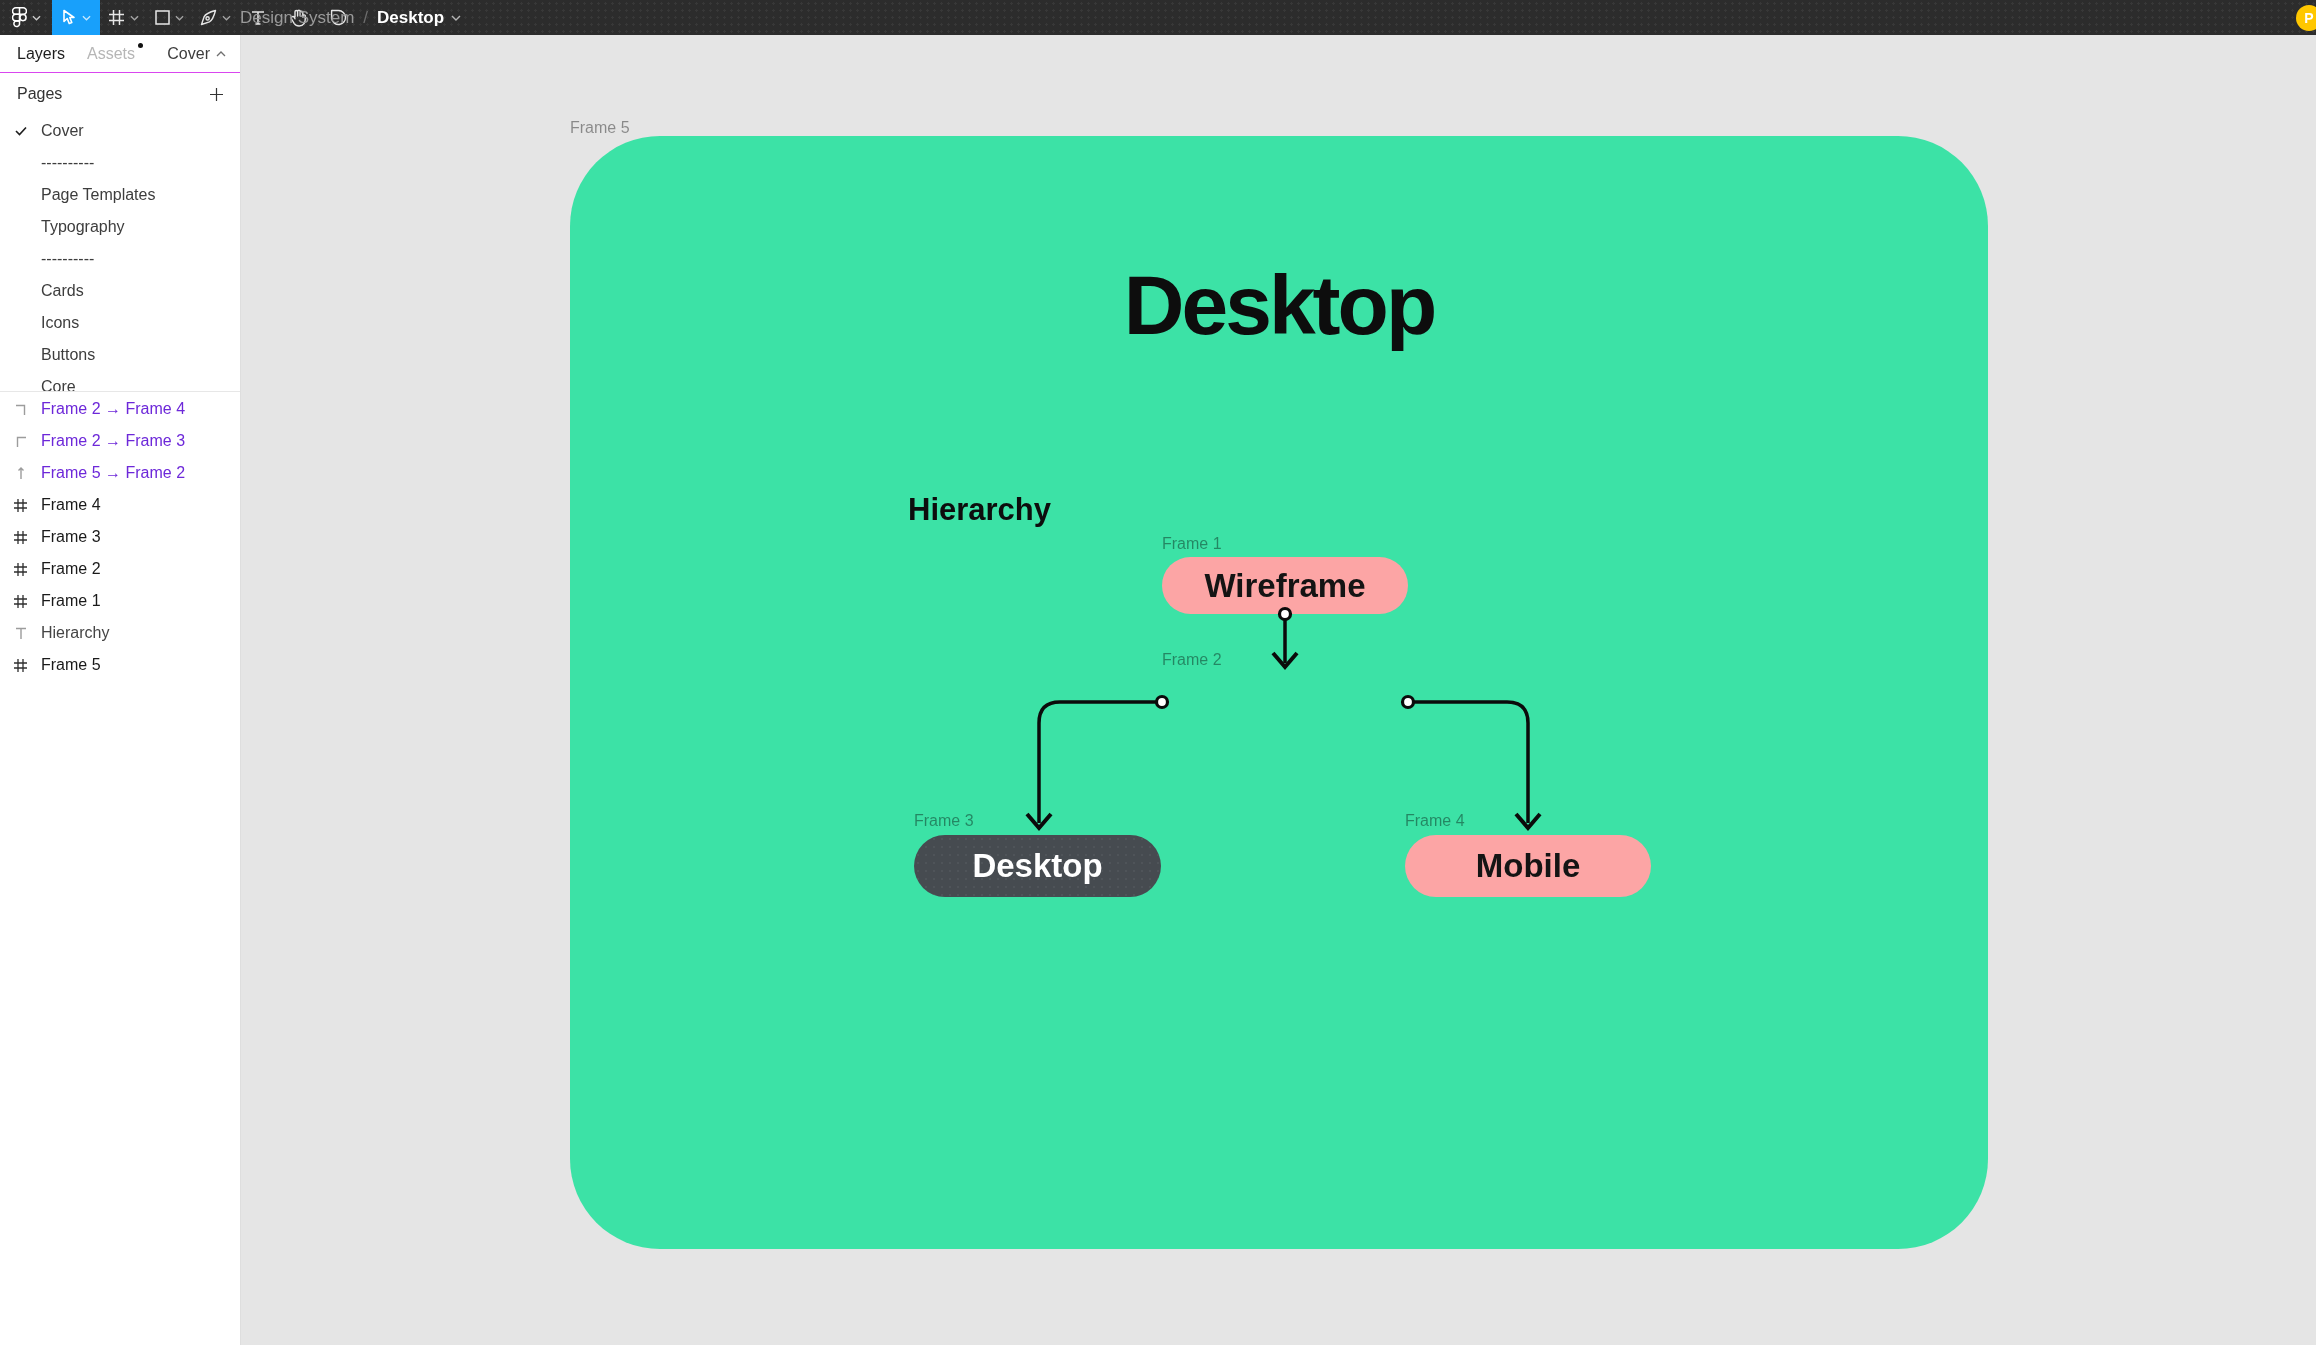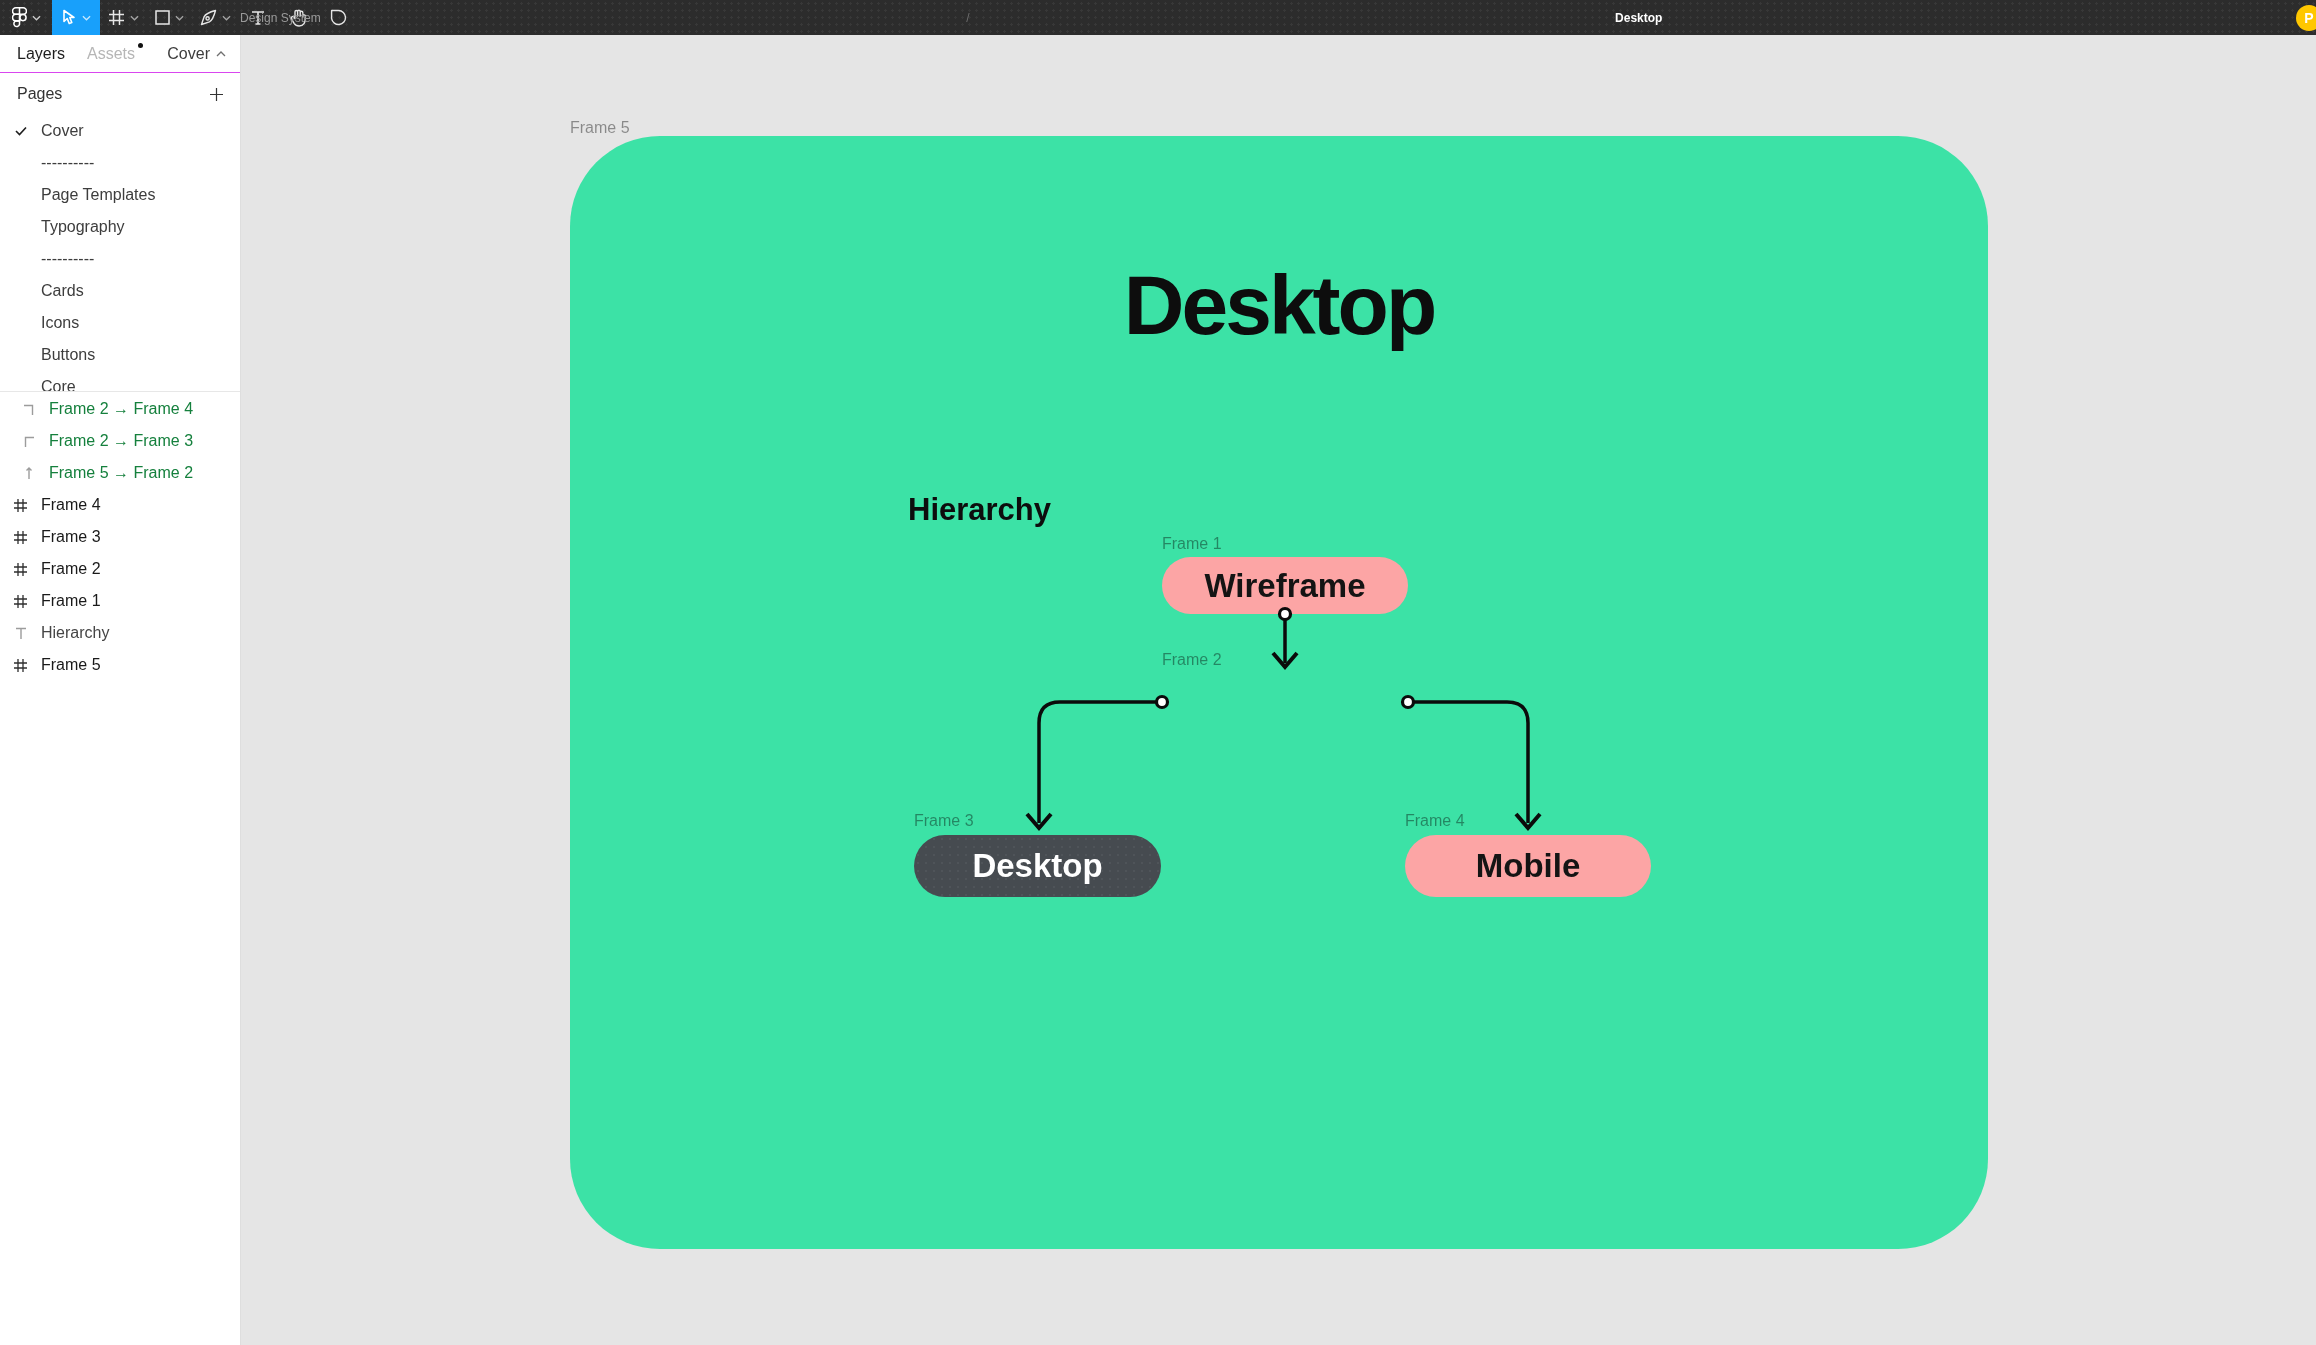--- a/index.html
+++ b/index.html
@@ -21,22 +21,22 @@
     background:var(--toolbar-dark);
     background-image:radial-gradient(rgba(255,255,255,0.055) 1.1px,transparent 1.1px);
     background-size:7px 7px;
     display:flex;align-items:stretch;z-index:30;}
   .tbtn{display:flex;align-items:center;justify-content:center;gap:5px;
     color:#fff;cursor:pointer;}
   .tbtn.selected{background:var(--accent-blue);}
   .tbtn .chev{opacity:.75;}
   .w52{width:52px}.w48{width:48px}.w46{width:46px}.w40{width:40px}
   .breadcrumb{position:absolute;left:240px;right:0;top:0;height:35px;
-    display:flex;align-items:center;justify-content:space-between;gap:9px;
-    font-size:12px;pointer-events:none;}
+    display:flex;align-items:center;justify-content:flex-start;gap:9px;
+    font-size:17px;pointer-events:none;}
   .breadcrumb>*{pointer-events:auto;}
   .bc-project{color:#9a9a9a;cursor:pointer;}
   .bc-sep{color:#6d6d6d;}
   .bc-page{color:#fff;font-weight:700;cursor:pointer;}
   .bc-chev{color:#b5b5b5;margin-left:-2px;cursor:pointer;}
   .avatar{position:absolute;right:-6px;top:5px;width:26px;height:26px;
     border-radius:50%;background:var(--avatar-yellow);
     color:#fff;font-size:14px;font-weight:700;
     display:flex;align-items:center;justify-content:center;cursor:pointer;}
 
@@ -56,21 +56,21 @@
   .add-page{margin-left:auto;cursor:pointer;color:#333;}
   .pages-list{height:277px;overflow:hidden;border-bottom:1px solid #e7e7e7;}
   .row{height:32px;display:flex;align-items:center;cursor:pointer;
     color:#3d3d3d;}
   .row .lead{width:41px;display:flex;align-items:center;justify-content:center;
     flex:none;color:#1e1e1e;}
   .row .lead.muted{color:#9c9c9c;}
   .row .lead.dark{color:#2f2f2f;}
   .layer-name{white-space:nowrap;}
   .layers-list{padding-top:1px;}
-  .layers-list .connector-row{color:#15803d;margin-left:8px;}
+  .layers-list .connector-row{color:#6d28d9;}
   .layers-list .frame-row{color:#1a1a1a;font-weight:500;}
   .layers-list .text-row{color:#454545;}
 
   
   .canvas{position:absolute;left:240px;top:35px;right:0;bottom:0;
     background:var(--canvas-gray);}
   .frame-label{position:absolute;font-size:16px;color:rgba(0,0,0,0.4);
     white-space:nowrap;cursor:pointer;}
   .big-frame{position:absolute;left:330px;top:101px;width:1418px;height:1113px;
     border-radius:90px;background:var(--frame-green);cursor:default;}

